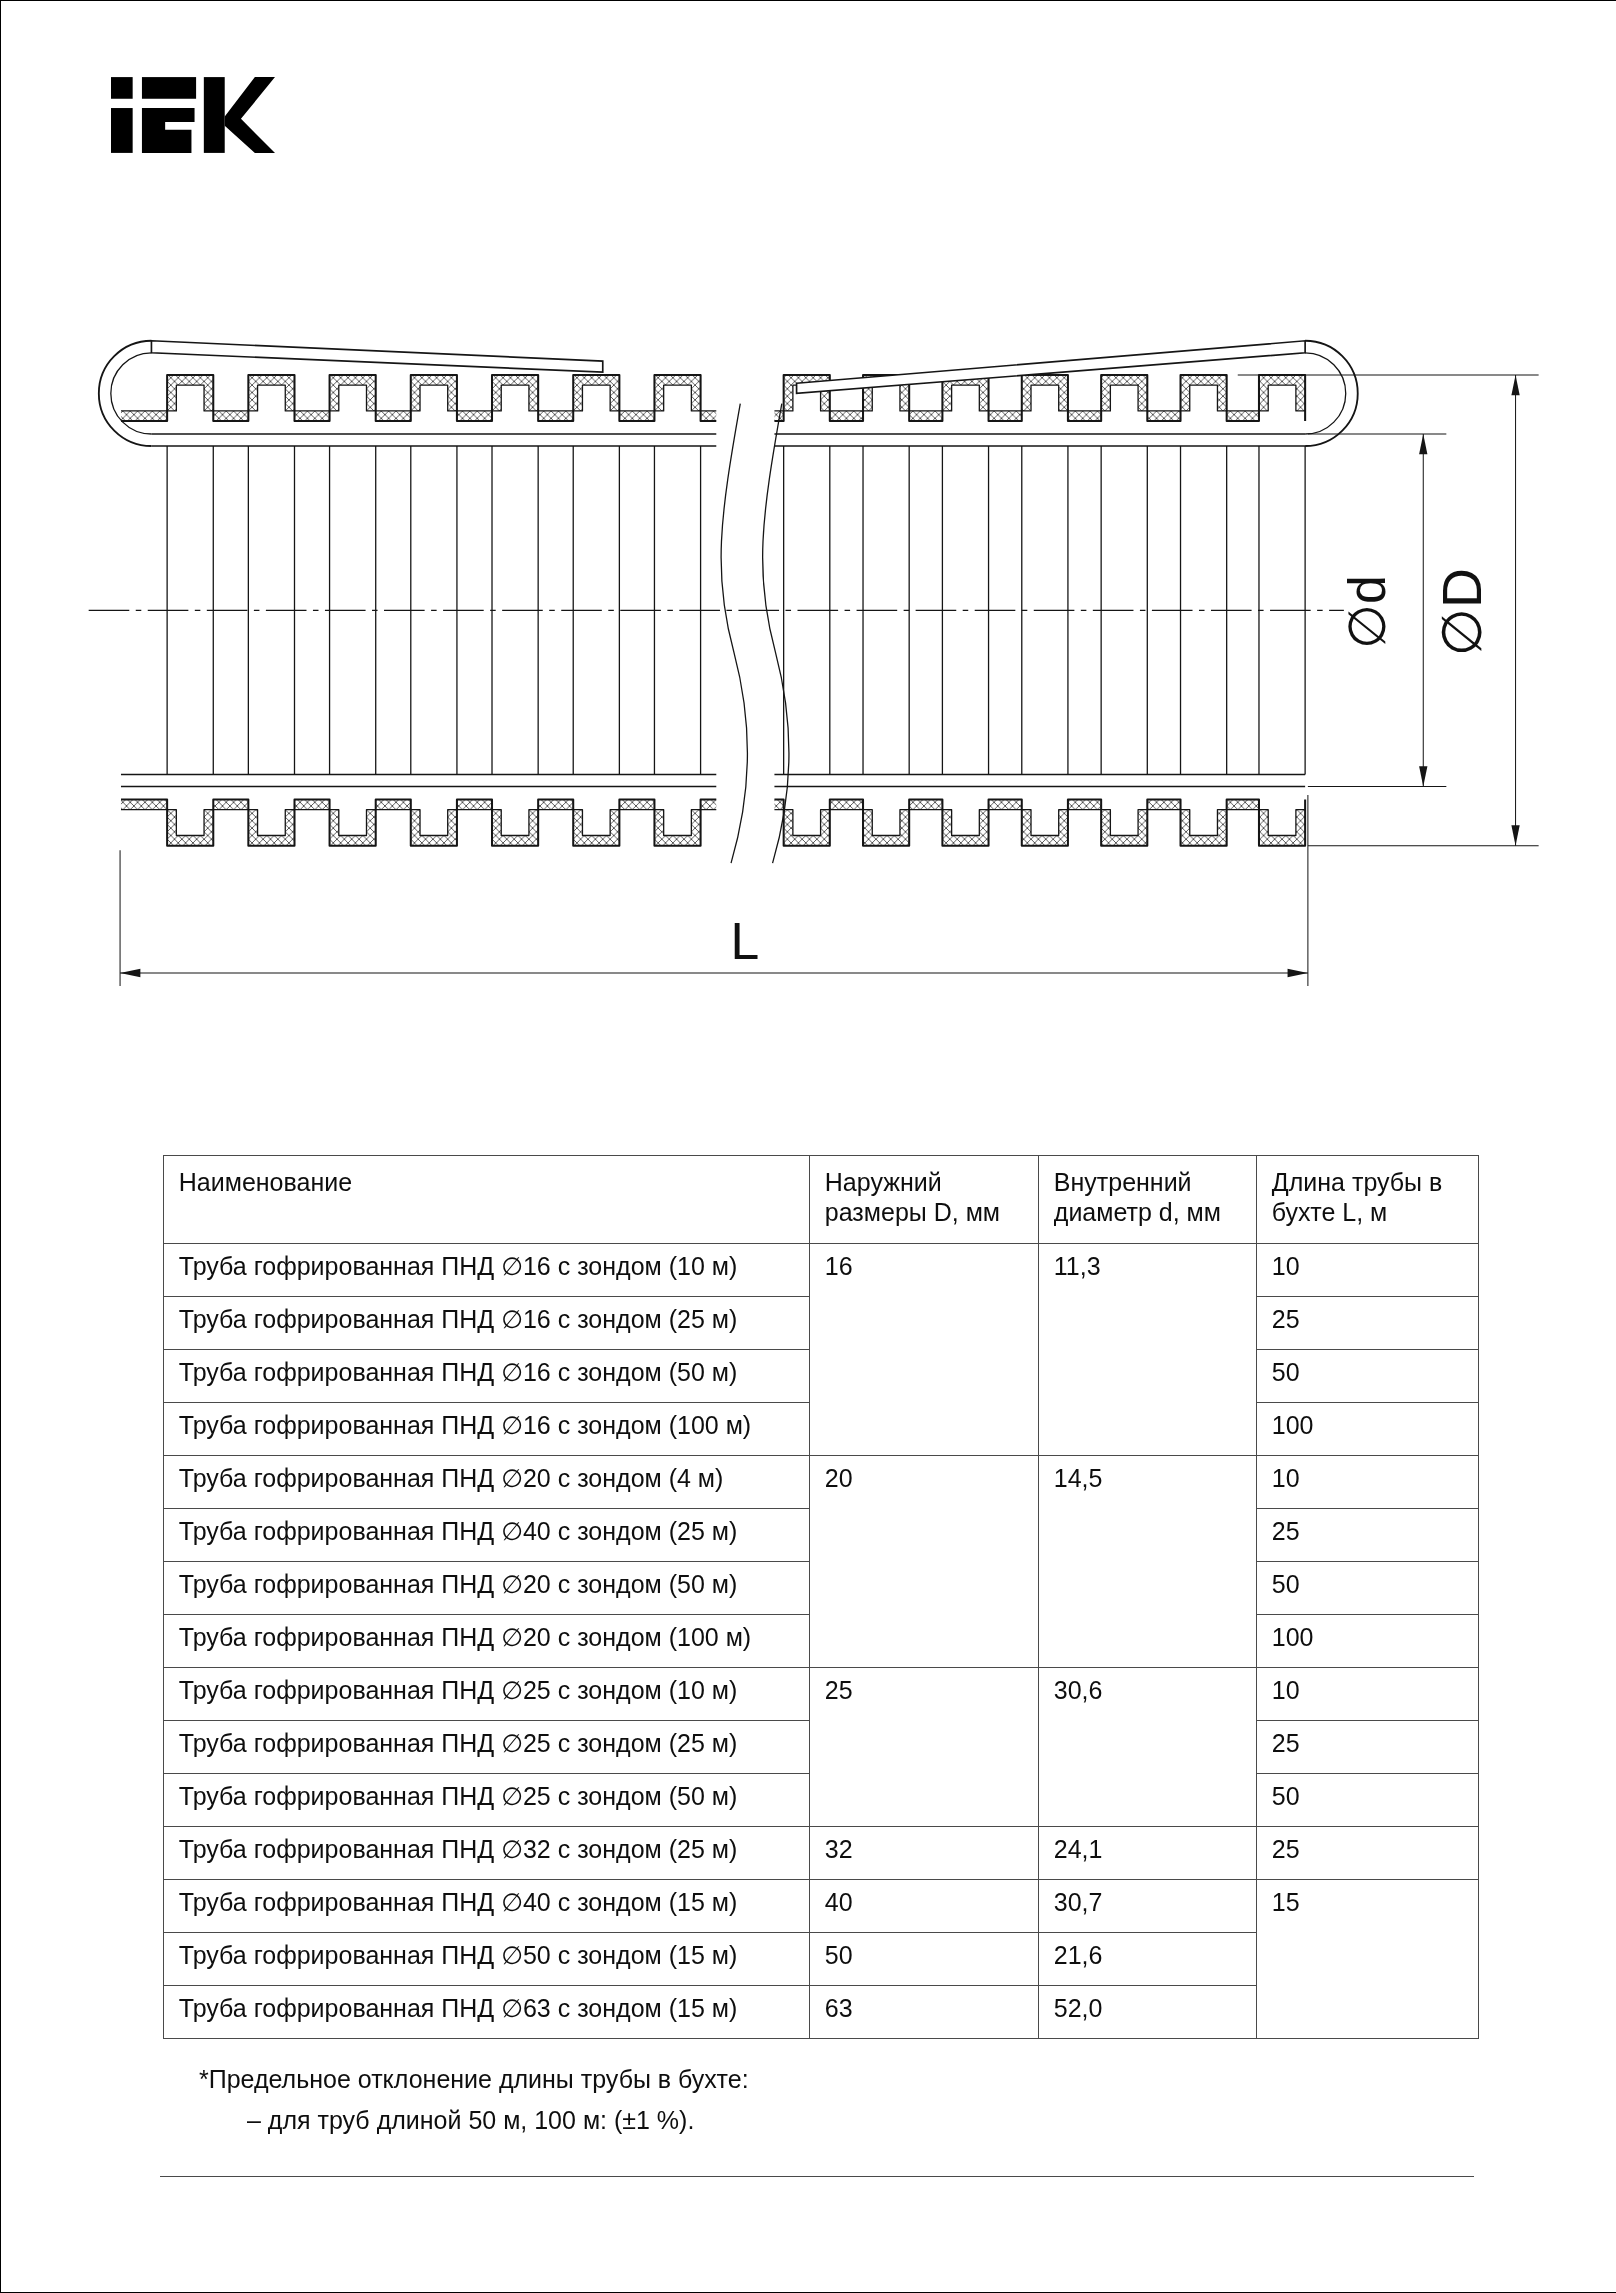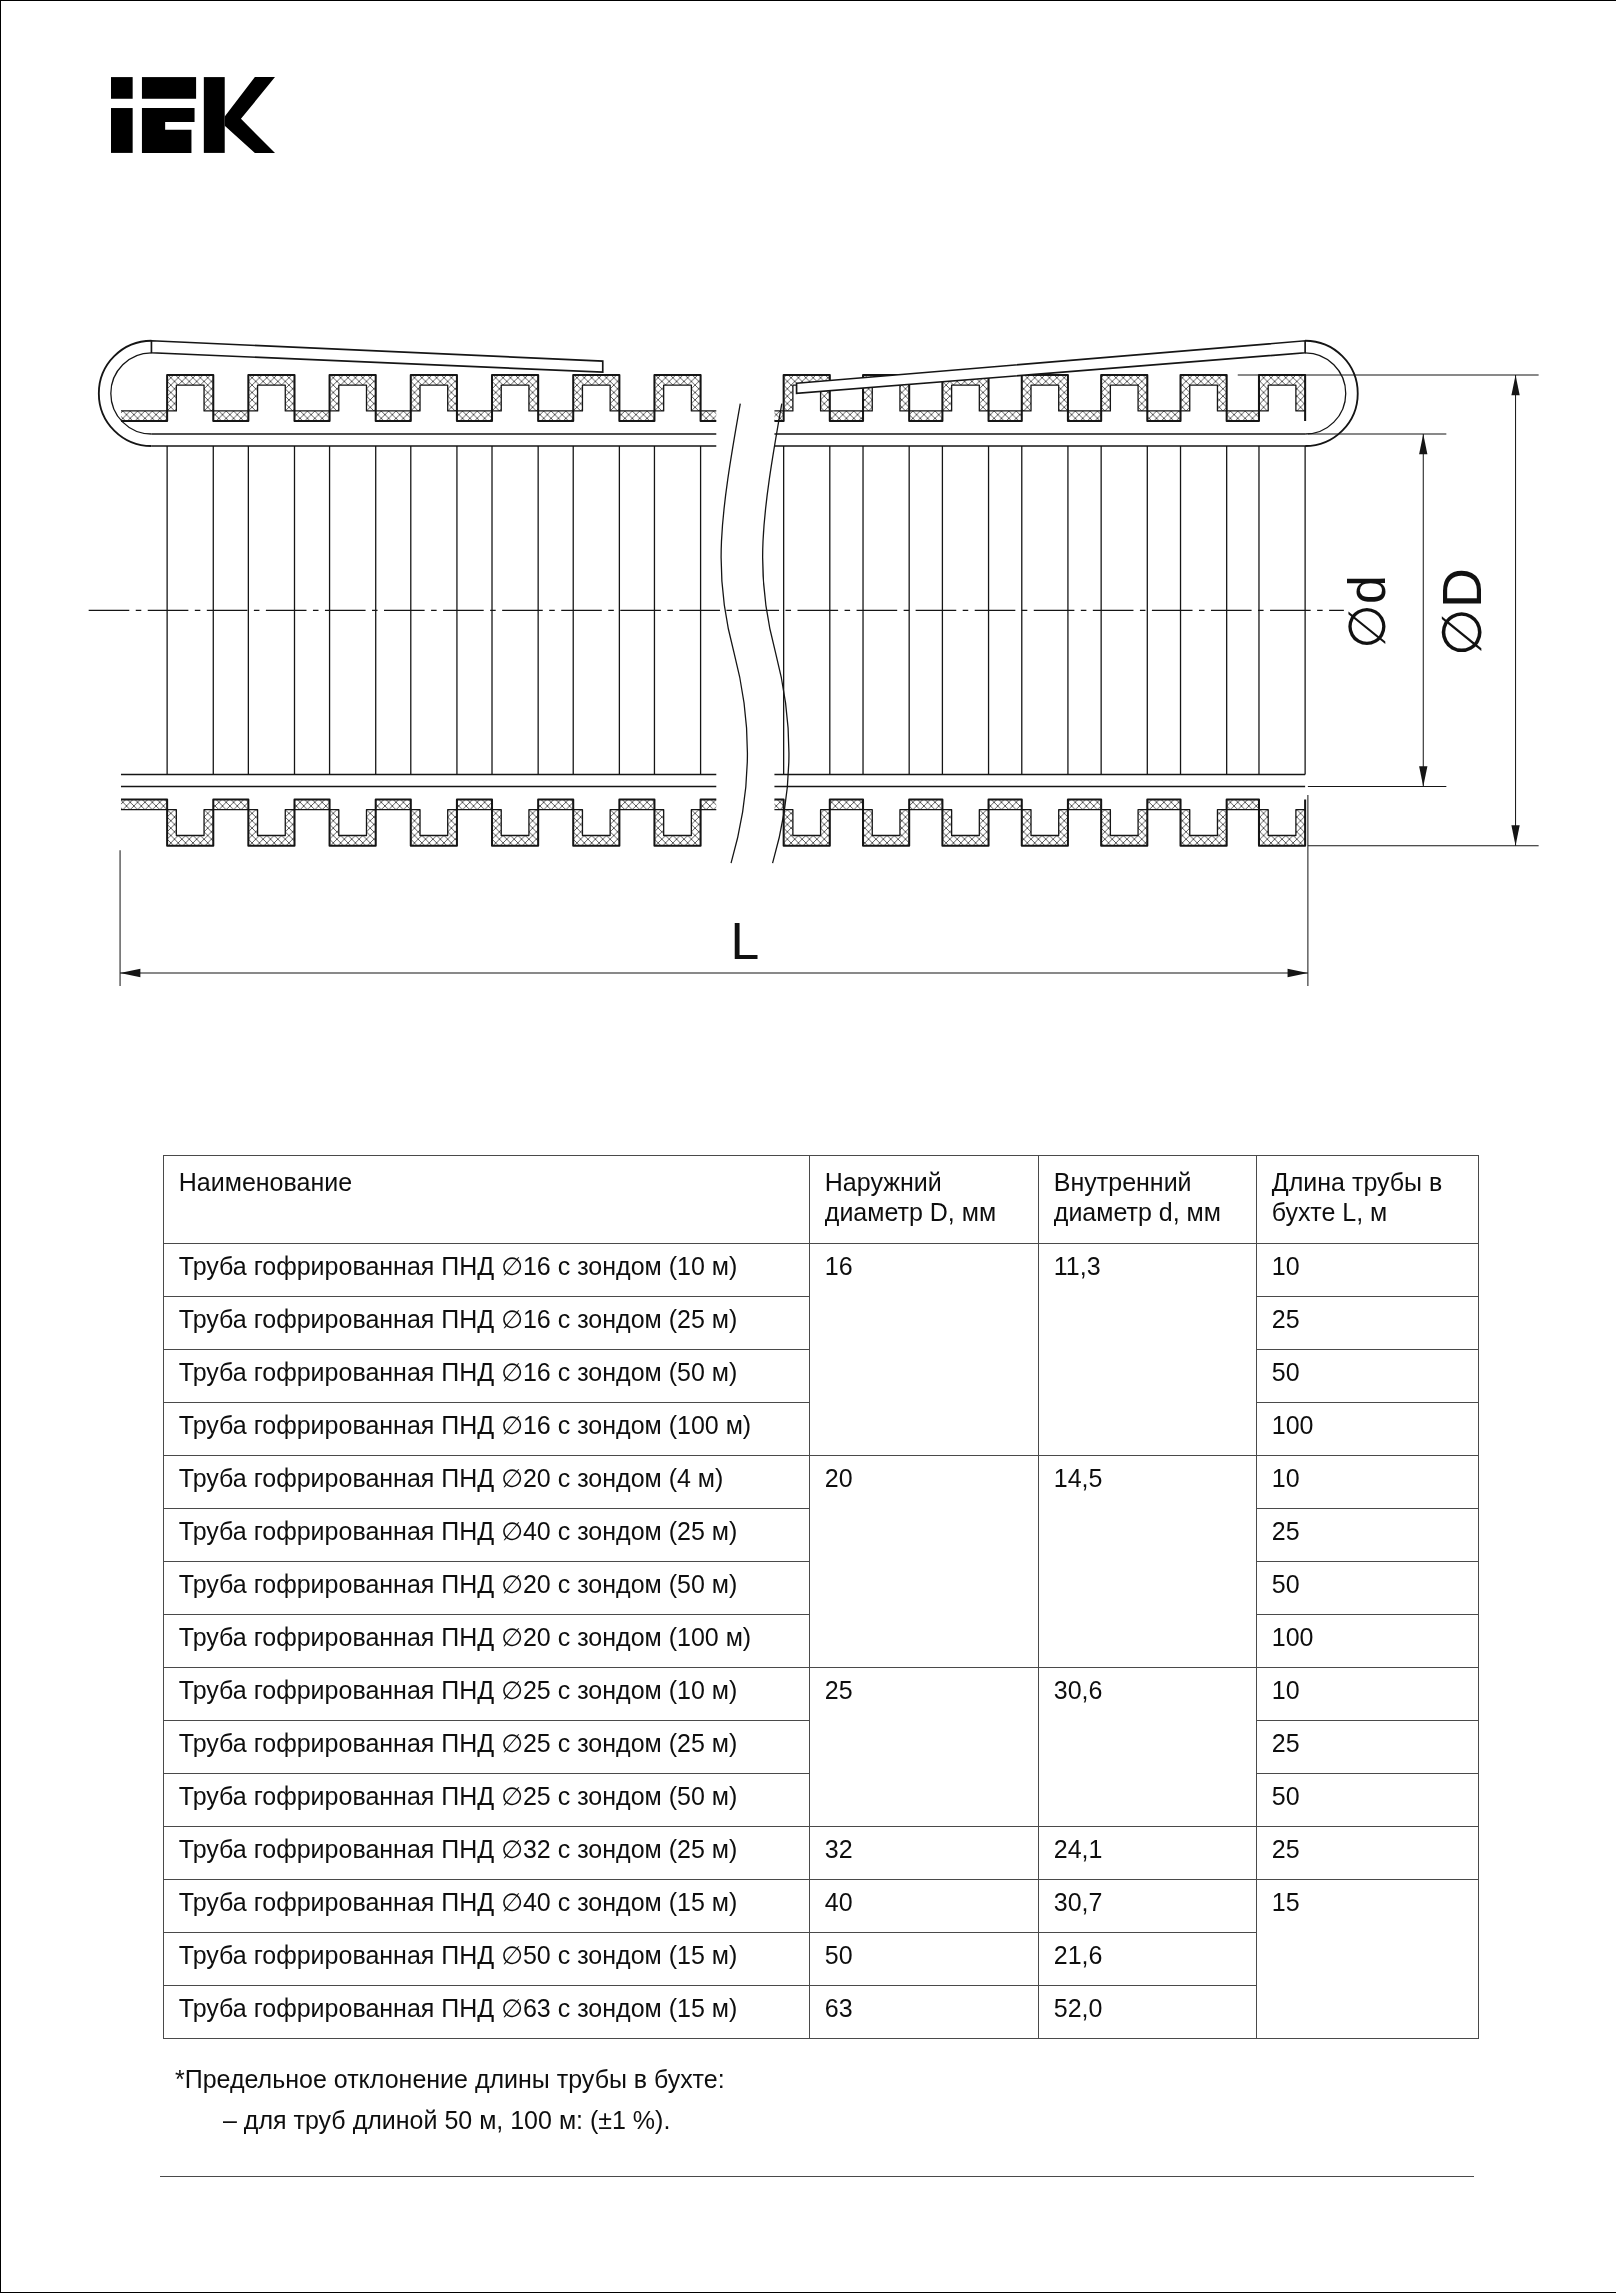--- a/index.html
+++ b/index.html
@@ -19,21 +19,21 @@
     position:absolute;left:162px;top:1154px;width:1314px;
     border-collapse:collapse;table-layout:fixed;
   }
   table.dims th, table.dims td{
     border:1.4px solid #4a4a4a;font-weight:normal;text-align:left;
     vertical-align:top;box-sizing:border-box;color:#0e0e0e;
   }
   table.dims th{font-size:25px;line-height:30px;padding:11px 14.8px 9.2px 14.8px;height:88px;}
   table.dims td{font-size:25px;padding:8.3px 14.8px 0 14.8px;height:53px;white-space:nowrap;}
   .footnote{position:absolute;left:174px;top:2058px;font-size:25px;line-height:41px;color:#0e0e0e;}
-  .footnote .fn-line{display:block;}
+  .footnote .fn-line{display:block;margin-left:24px;}
   .footnote .fn-indent{padding-left:48px;}
   .bottom-rule{position:absolute;left:159px;top:2175px;width:1314px;border-top:1.8px solid #4a4a4a;}
 </style>
 </head>
 <body>
 
 <div class="page">
 
   <svg class="logo" viewBox="0 0 212 98" aria-hidden="true">
     <g fill="#000">
@@ -135,21 +135,21 @@
   <table class="dims" id="dims-table">
     <colgroup>
       <col style="width:646px">
         <col style="width:229px">
         <col style="width:218px">
         <col style="width:222px">
     </colgroup>
     <thead id="dims-thead">
         <tr>
           <th>Наименование</th>
-          <th>Наружний диаметр D, мм</th>
+          <th>Наружний размеры D, мм</th>
           <th>Внутренний диаметр d, мм</th>
           <th>Длина трубы в бухте L, м</th>
         </tr>
       </thead>
     <tbody id="dims-tbody">
         <tr>
           <td>Труба гофрированная ПНД ∅16 с зондом (10 м)</td>
           <td rowspan="4">16</td>
           <td rowspan="4">11,3</td>
           <td>10</td>

